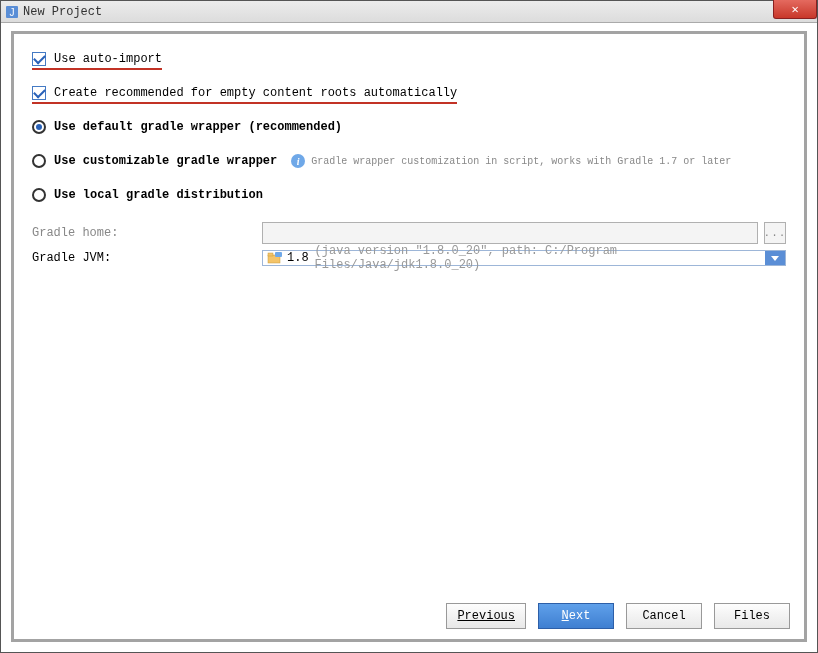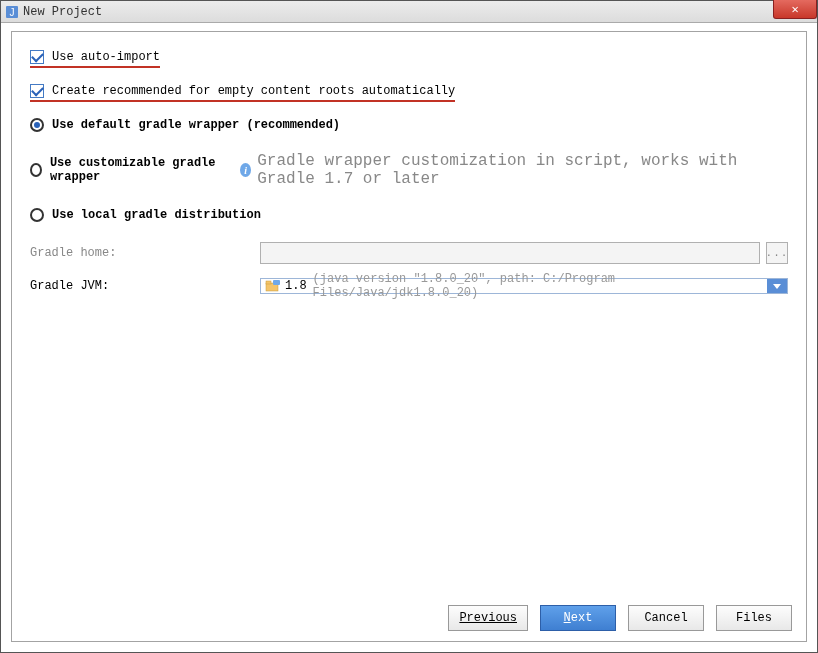--- a/index.html
+++ b/index.html
@@ -53,21 +53,21 @@
     display: flex;
     align-items: center; justify-content: center;
     color: #fff;
     font-weight: bold;
     cursor: default;
   }
   .content {
     position: absolute;
     left: 10px; top: 30px;
     right: 10px; bottom: 10px;
-    border: 1px solid #a3a3a3;
+    border: 3px solid #a3a3a3;
     background: #fff;
     padding: 18px 18px 12px 18px;
   }
   .check-row {
     display: inline-flex;
     align-items: center;
     border-bottom: 2px solid #c23225;
     padding-bottom: 2px;
     margin-bottom: 16px;
   }
@@ -116,26 +116,26 @@
     font-family: Georgia, serif;
     font-size: 10px;
     font-weight: bold;
     display: inline-flex;
     align-items: center; justify-content: center;
     margin-left: 14px;
     margin-right: 6px;
   }
   .info-text {
     color: #888;
-    font-size: 16px;
+    font-size: 10px;
   }
   .form-row {
     display: flex;
     align-items: center;
-    margin-bottom: 14px;
+    margin-bottom: 6px;
   }
   .form-label {
     width: 230px;
     color: #888;
   }
   .form-label.enabled { color: #000; }
   .textfield {
     flex: 1;
     height: 22px;
     border: 1px solid #b0b0b0;

